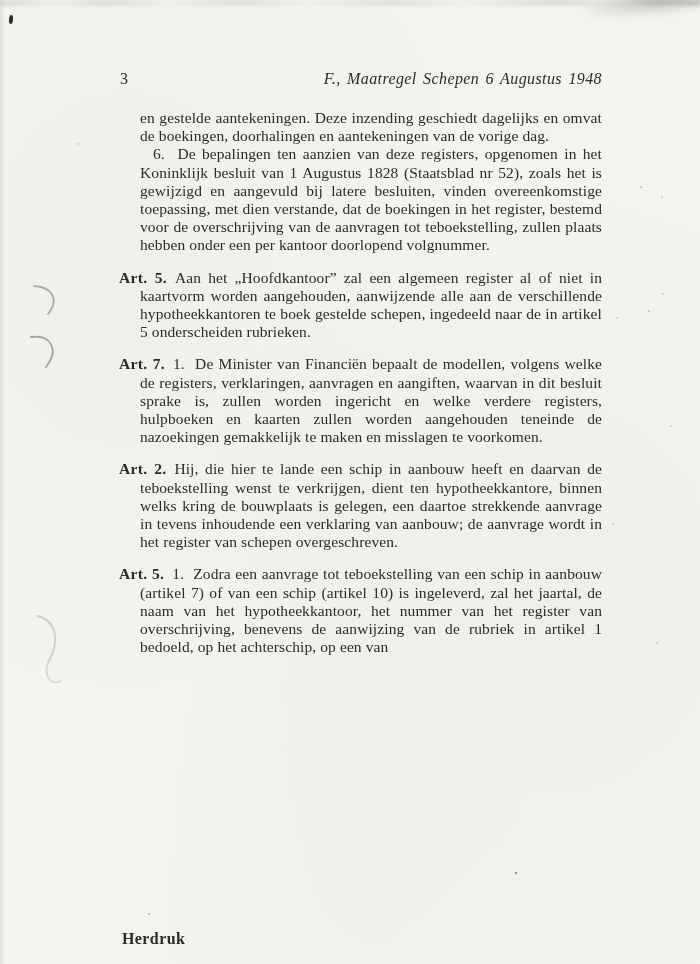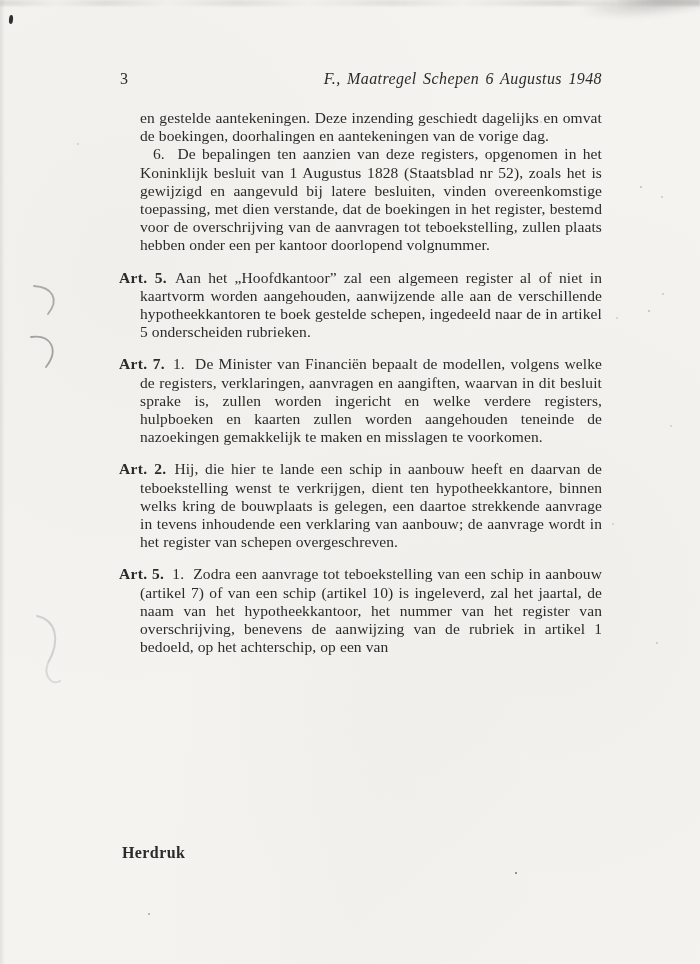--- a/index.html
+++ b/index.html
@@ -78,21 +78,21 @@
   }
   .textblock p { margin:0; }
   p.sub { text-indent:13px; }
   p.art { margin-top:14px; text-indent:-21px; }
   .artlabel { font-weight:bold; margin-right:8px; letter-spacing:.3px; }
 
   
   .footer { position:absolute; left:122px; right:98px; top:871px; height:20px; font-size:15px; }
   .supplement { position:absolute; left:0; top:0; }
   .page-code { position:absolute; right:0; top:0; font-weight:bold; font-size:16px; letter-spacing:2px; }
-  .herdruk { position:absolute; left:122px; top:844px; font-weight:bold; font-size:16px; letter-spacing:.4px; }
+  .herdruk { position:absolute; left:122px; top:930px; font-weight:bold; font-size:16px; letter-spacing:.4px; }
 </style>
 </head>
 <body>
 
 <div class="page">
 
   <div class="top-noise"></div>
   <div class="corner-smudge"></div>
   <div class="left-edge"></div>
   <div class="ink-spot"></div>

